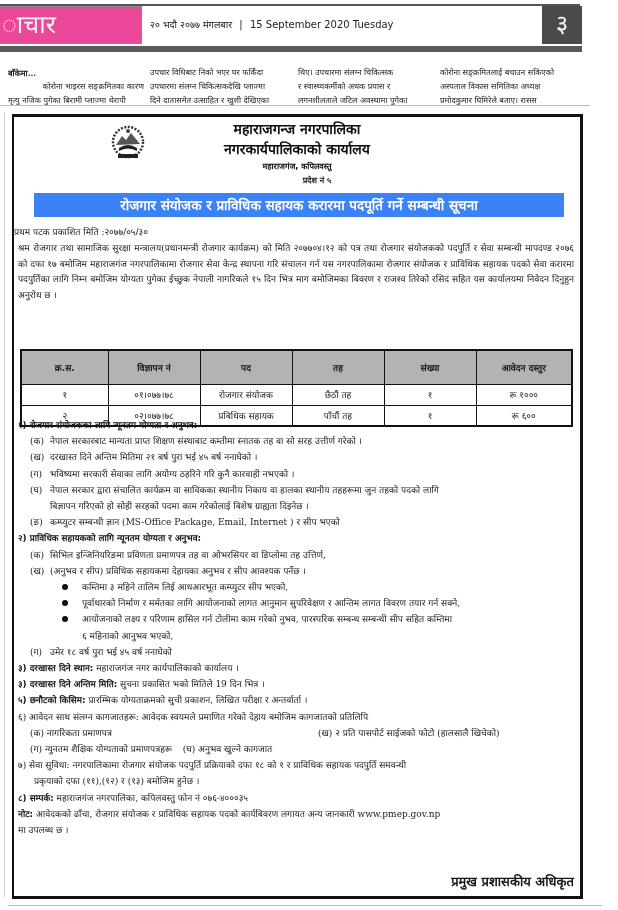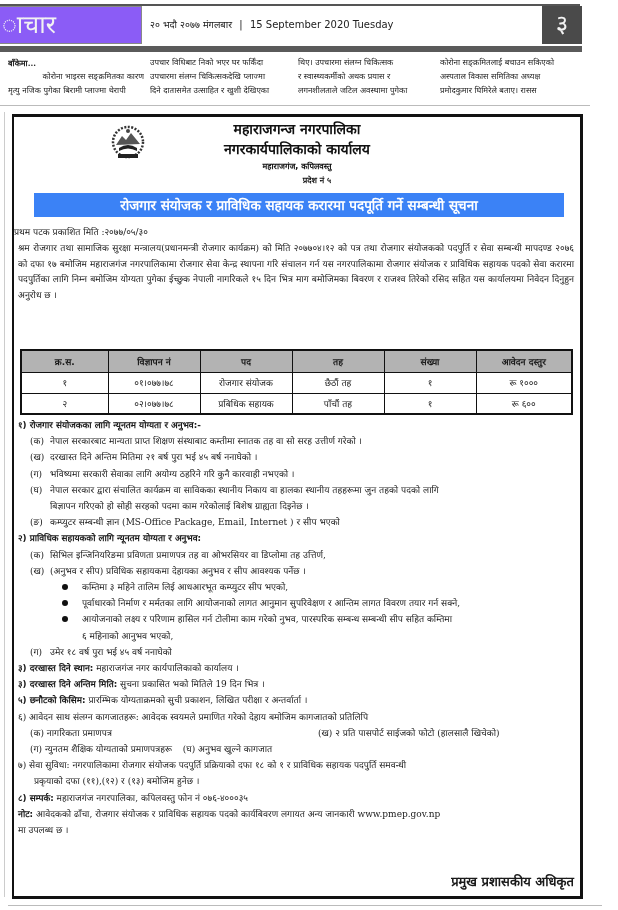--- a/index.html
+++ b/index.html
@@ -2,31 +2,31 @@
 <html><head>
 <meta charset="utf-8">
 <style>
   * { box-sizing: border-box; margin: 0; padding: 0; }
   html, body { width: 618px; height: 910px; background: #ffffff; overflow: hidden; }
   body { font-family: "DejaVu Serif", serif; color: #1a1a1a; position: relative; }
 
   
   .masthead { position: absolute; left: 0; top: 0; width: 618px; height: 52px; }
   .top-rule { position: absolute; left: 0; top: 4px; width: 580px; height: 2px; background: #555; }
-  .paper-name-box { position: absolute; left: 0; top: 6px; width: 142px; height: 38px; background: #8b5cf6; border: 1px solid #888; border-left: none; }
+  .paper-name-box { position: absolute; left: 0; top: 6px; width: 142px; height: 38px; background: #ec4899; border: 1px solid #888; border-left: none; }
   .paper-name { position: absolute; left: 2px; top: 2px; color: #f2f2f2; font-family: "DejaVu Sans", sans-serif; font-size: 25px; line-height: 32px; }
   .date-line { position: absolute; left: 150px; top: 18px; font-family: "DejaVu Sans", sans-serif; font-size: 10px; color: #222; white-space: nowrap; }
   .date-line .np { font-size: 9.5px; }
   .date-line .sep { margin: 0 4px; }
   .page-num-box { position: absolute; left: 542px; top: 6px; width: 40px; height: 38px; background: #4a4a4a; }
   .page-num { position: absolute; left: 0; top: 2px; width: 40px; text-align: center; color: #f2f2f2; font-family: "DejaVu Sans", sans-serif; font-size: 24px; line-height: 32px; }
   .under-rule { position: absolute; left: 0; top: 46px; width: 582px; height: 6px; background: #5a5a5a; }
 
   
-  .news { position: absolute; left: 0; top: 54px; width: 590px; height: 46px; font-size: 8px; line-height: 14px; color: #222; text-decoration: underline; }
+  .news { position: absolute; left: 0; top: 64px; width: 590px; height: 46px; font-size: 8px; line-height: 14px; color: #222; text-decoration: underline; }
   .news-col { position: absolute; top: 2px; white-space: nowrap; overflow: hidden; }
   .news-col .hd { font-weight: bold; }
   .news-bottom-rule { position: absolute; left: 0; top: 105px; width: 590px; height: 1px; background: #bbb; }
   .left-gutter-rule { position: absolute; left: 4px; top: 112px; width: 1px; height: 785px; background: #ccc; }
 
   
   .notice { position: absolute; left: 12px; top: 114px; width: 571px; height: 785px; border: 3px solid #111; border-left-width: 2px; background: #fff; }
 
   .org-header { position: absolute; left: 0; top: 0; width: 100%; height: 90px; }
   .emblem { position: absolute; left: 94px; top: 6px; width: 40px; height: 40px; }
@@ -37,21 +37,21 @@
   .org-4 { top: 57px; font-size: 8px; font-weight: bold; padding-left: 40px; }
   .title-bar { position: absolute; left: 20px; top: 76px; width: 530px; height: 24px; background: #3b82f6; color: #fff; text-align: center; font-family: "DejaVu Sans", sans-serif; font-weight: bold; font-size: 13.5px; line-height: 24px; }
 
   .pub-date { position: absolute; left: 0; top: 108px; width: 100%; text-align: left; font-size: 9px; }
 
   .intro { position: absolute; left: 4px; top: 124px; width: 556px; font-size: 9px; line-height: 15.5px; text-align: justify; }
 
   
   .tbl { position: absolute; left: 6px; top: 232px; width: 553px; border-collapse: collapse; font-size: 9px; }
   .tbl th, .tbl td { border: 1.2px solid #111; text-align: center; height: 21px; padding: 0 2px; }
-  .tbl th { background: #b3b3b3; font-weight: bold; font-family: "DejaVu Sans", sans-serif; font-size: 9px; height: 22px; }
+  .tbl th { background: #b3b3b3; font-weight: bold; font-family: "DejaVu Sans", sans-serif; font-size: 9px; height: 34px; }
   .tbl { border: 2px solid #111; }
 
   .sections { position: absolute; left: 4px; top: 300px; width: 558px; font-size: 9px; line-height: 16.2px; }
   .sec-hd { font-weight: bold; font-family: "DejaVu Sans", sans-serif; font-size: 8.8px; }
   .item { padding-left: 12px; }
   .item .lbl { display: inline-block; width: 20px; }
   .item-cont { padding-left: 32px; }
   .bullet { padding-left: 40px; position: relative; }
   .bullet .dot { position: absolute; left: 44px; top: 5px; width: 6px; height: 6px; border-radius: 50%; background: #111; }
   .bullet .txt { padding-left: 24px; display: block; }

